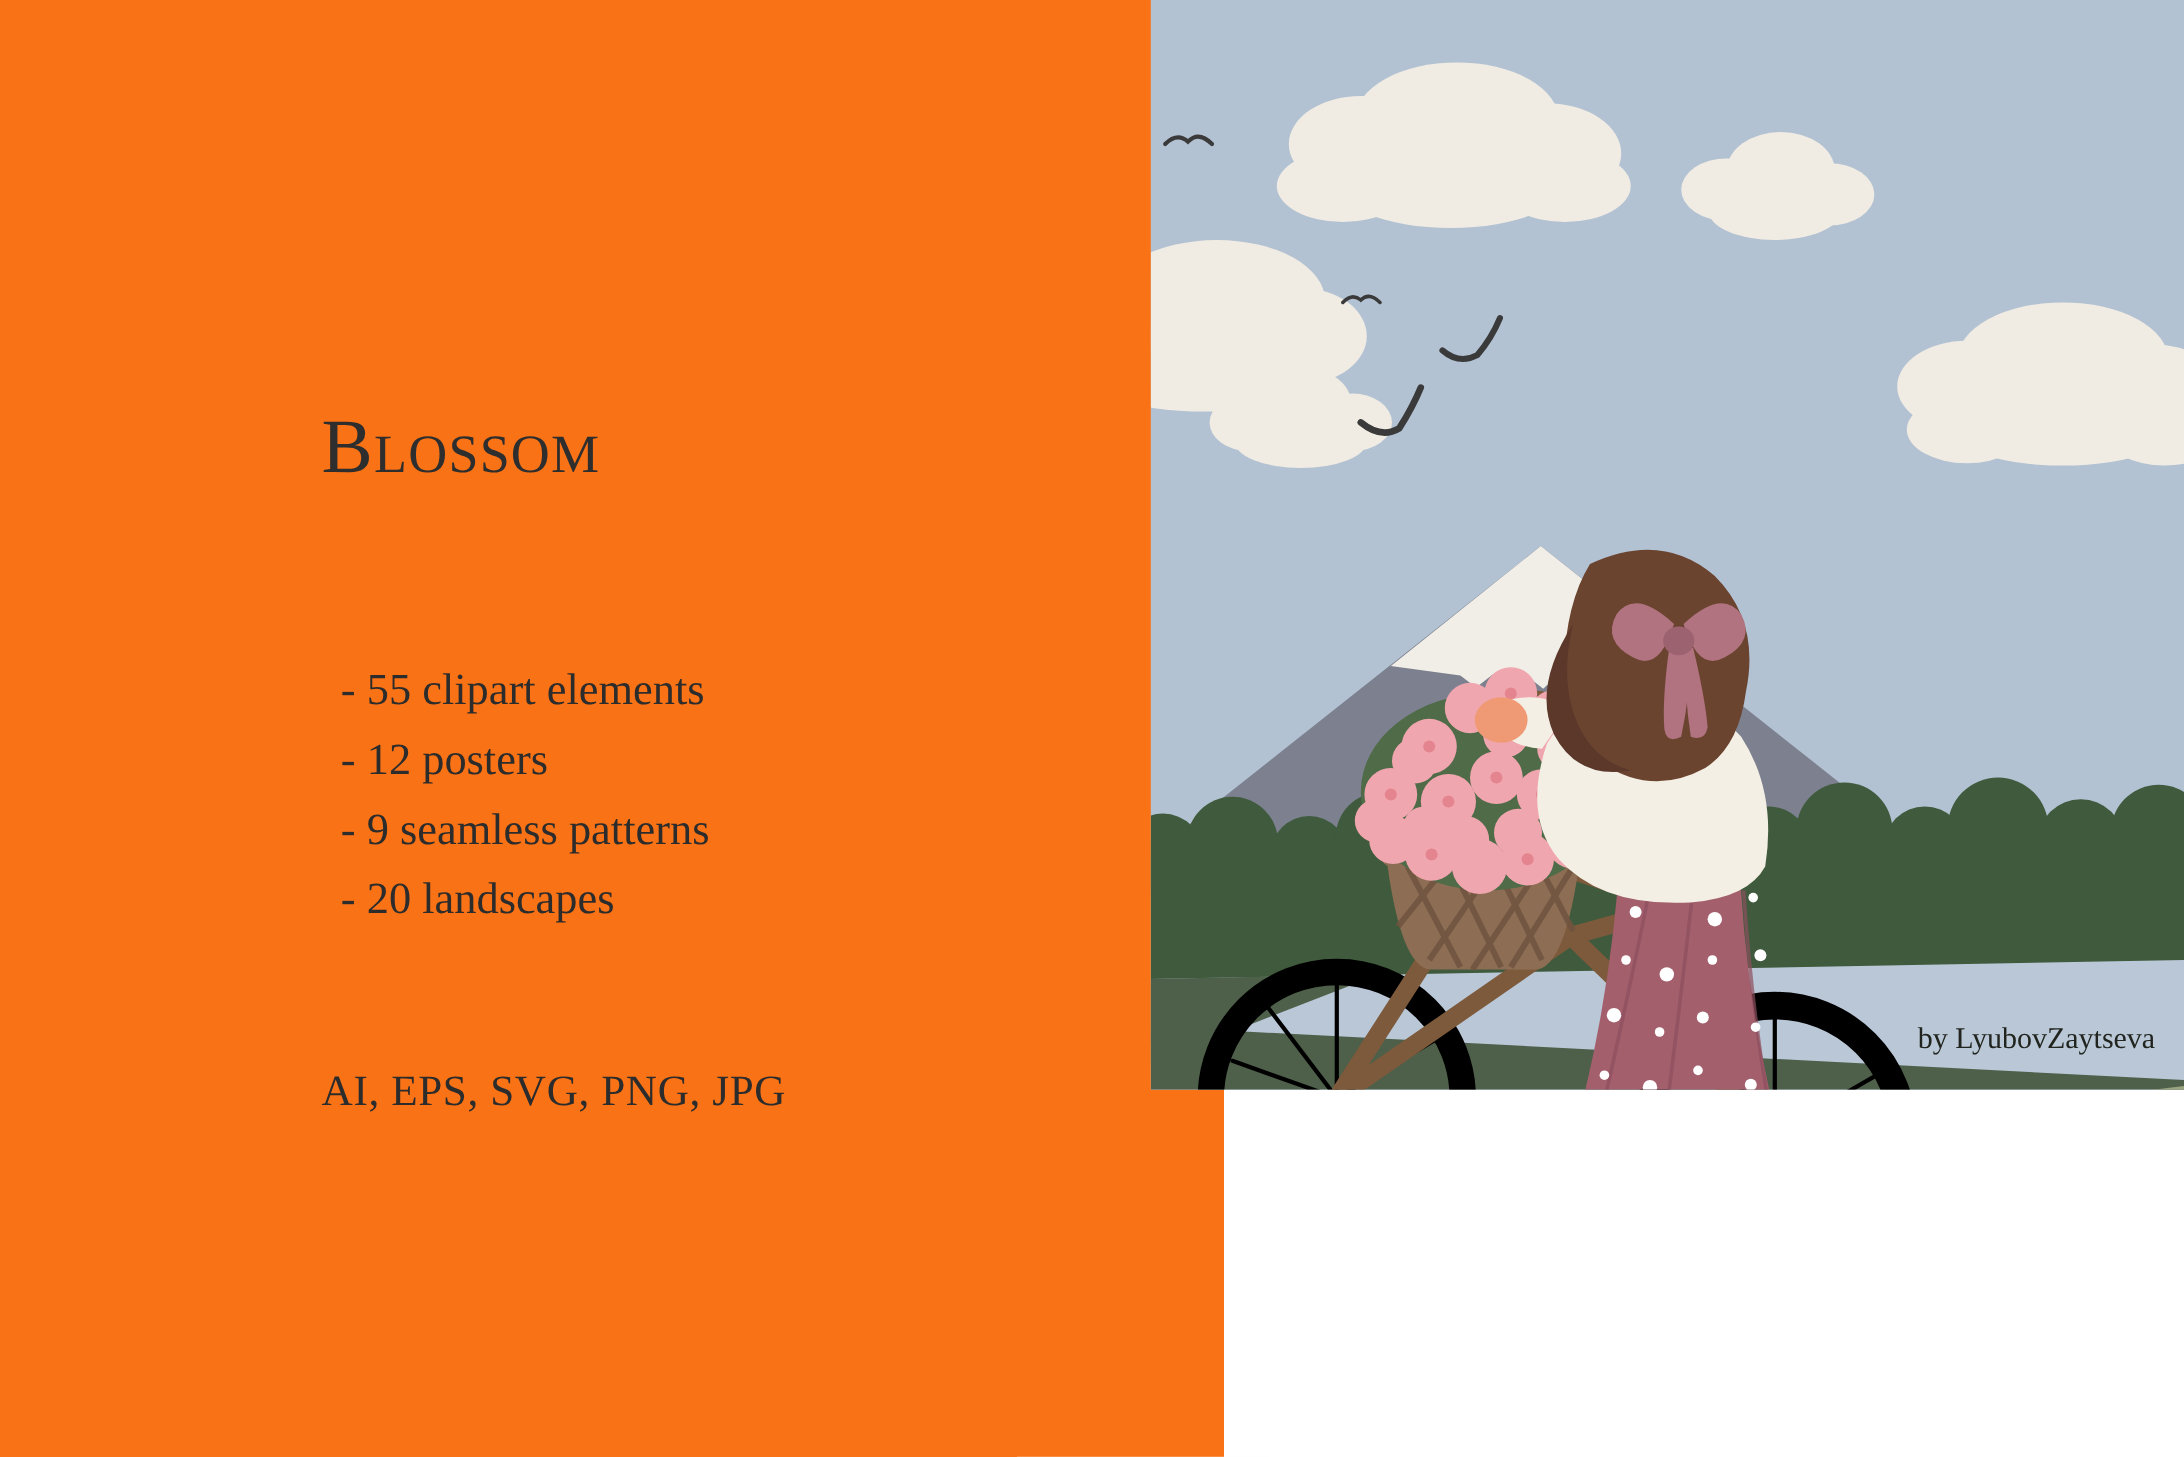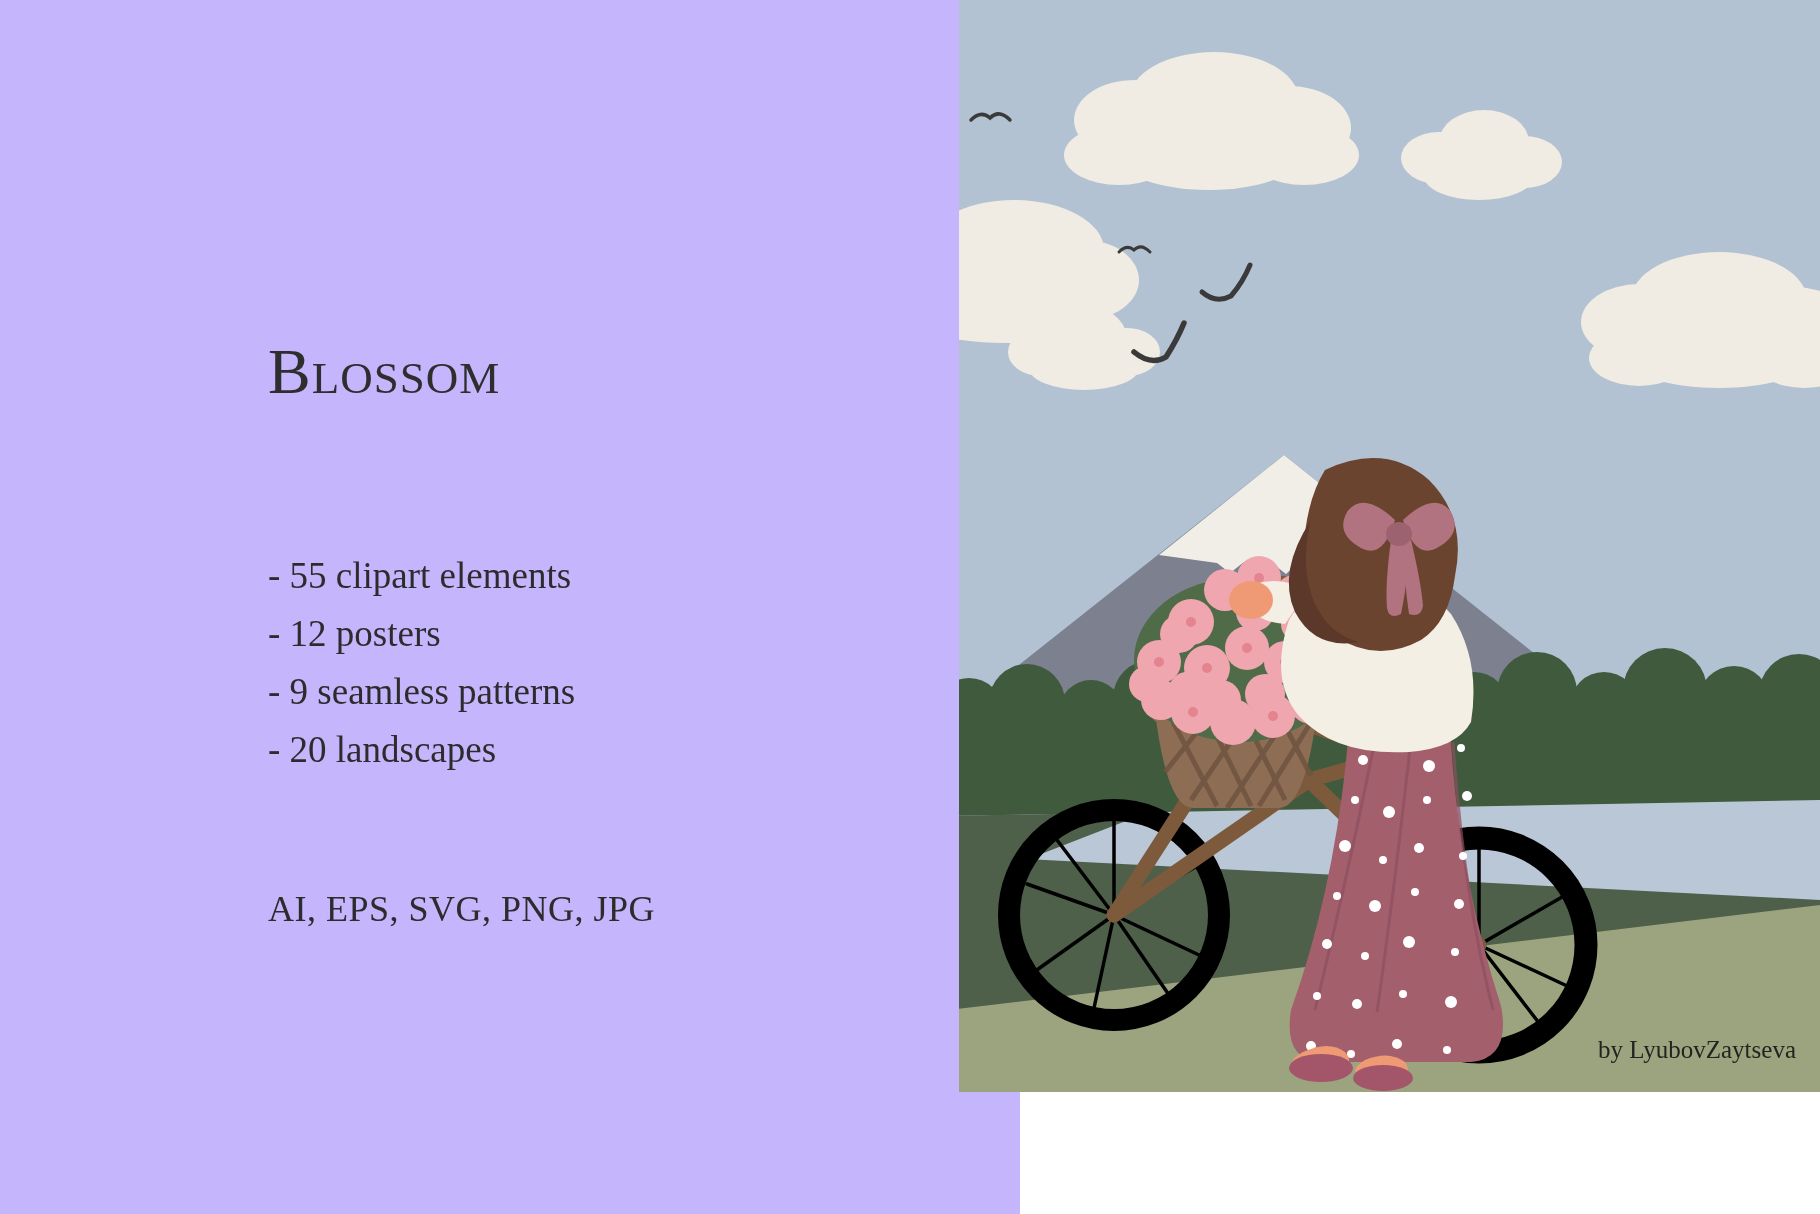--- a/index.html
+++ b/index.html
@@ -1,43 +1,43 @@
 <!DOCTYPE html>
 <html><head>
 <meta charset="utf-8">
 <style>
   html,body{margin:0;padding:0;background:#ffffff;}
   body{width:1820px;height:1214px;font-family:"Liberation Serif",serif;overflow:hidden;}
   #page{position:relative;width:1820px;height:1214px;background:#ffffff;}
 
   
-  #left-panel{position:absolute;left:0;top:0;width:1020px;height:1214px;background:#c4b5fd;}
+  #left-panel{position:absolute;left:0;top:0;width:1020px;height:1214px;background:#f97316;}
   #product-title{
     position:absolute;left:268px;top:340px;
     font-family:"Liberation Serif",serif;
     font-size:64px;line-height:1;
     font-variant:small-caps;
     letter-spacing:1px;
     color:#2e2e2e;
     white-space:nowrap;
   }
   #feature-list{position:absolute;left:268px;top:547px;width:640px;}
   .feature-item{
     font-family:"Liberation Serif",serif;
     font-size:37px;line-height:58px;
-    color:#2c2c2c;white-space:nowrap;
+    color:#2c2c2c;white-space:nowrap;margin-left:16px;
   }
   #file-formats{
     position:absolute;left:268px;top:888px;
     font-family:"Liberation Serif",serif;
     font-size:36px;color:#2c2c2c;letter-spacing:.5px;white-space:nowrap;
   }
 
   
-  #illustration{position:absolute;left:959px;top:0;width:861px;height:1092px;overflow:hidden;background:#b3c2d3;}
+  #illustration{position:absolute;left:959px;top:0;width:861px;height:908px;overflow:hidden;background:#b3c2d3;}
   #illustration svg{display:block;width:861px;height:1214px;}
 
   #credit{
     position:absolute;right:24px;bottom:28px;
     font-family:"Liberation Serif",serif;
     font-size:25px;color:#22251f;white-space:nowrap;
   }
 </style>
 </head>
 <body>

